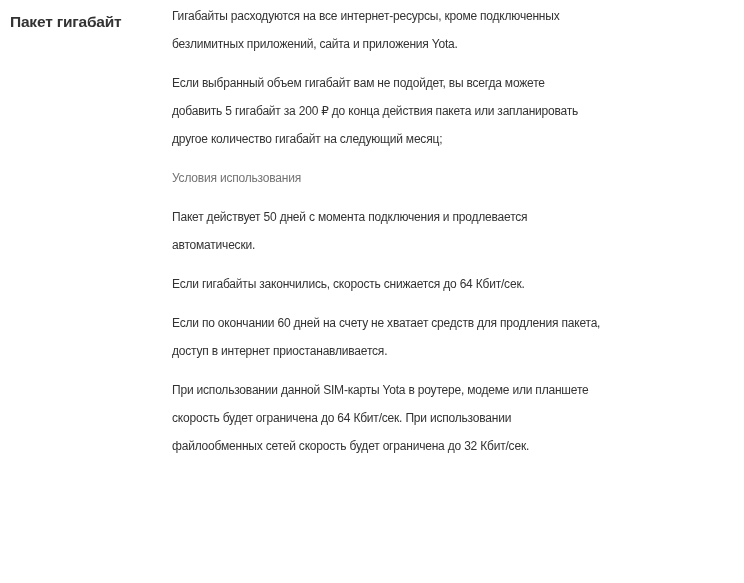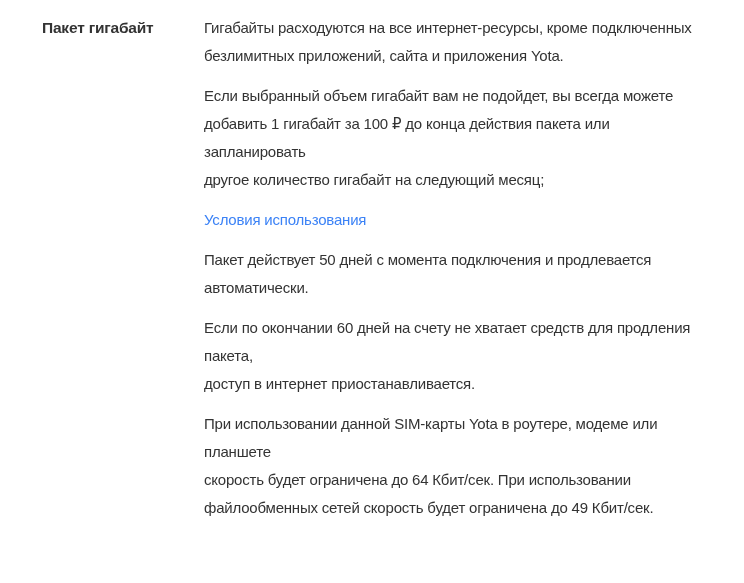--- a/index.html
+++ b/index.html
@@ -12,64 +12,64 @@
     font-family: "Liberation Sans", "DejaVu Sans", sans-serif;
   }
   .section-row {
     display: flex;
     align-items: flex-start;
     width: 744px;
   }
   .col-left {
     width: 172px;
     flex: 0 0 172px;
-    padding: 14px 0 0 10px;
+    padding: 8px 0 0 10px;
     box-sizing: border-box;
-    margin-left: 32px;
   }
   .section-title {
     margin: 0;
     font-size: 15.5px;
     line-height: 28px;
     font-weight: bold;
     color: #333333;
     letter-spacing: -0.2px;
   }
   .col-right {
     flex: 1 1 auto;
     padding: 2px 40px 0 0;
     box-sizing: border-box;
   }
   .para {
-    margin: 12px 0 11px 0;
-    font-size: 15px;
+    margin: 0 0 11px 0;
+    font-size: 12px;
     line-height: 28px;
     color: #333333;
     letter-spacing: -0.2px;
     white-space: pre-line;
   }
   .para.muted {
-    color: #3b82f6;
+    color: #737373;
   }
 </style>
 </head>
 <body>
 
 <div class="section-row">
   <div class="col-left">
     <h3 class="section-title">Пакет гигабайт</h3>
   </div>
   <div class="col-right" id="section-content">
       <div class="para">Гигабайты расходуются на все интернет-ресурсы, кроме подключенных
 безлимитных приложений, сайта и приложения Yota.</div>
       <div class="para">Если выбранный объем гигабайт вам не подойдет, вы всегда можете
-добавить 1 гигабайт за 100 ₽ до конца действия пакета или запланировать
+добавить 5 гигабайт за 200 ₽ до конца действия пакета или запланировать
 другое количество гигабайт на следующий месяц;</div>
       <div class="para muted">Условия использования</div>
       <div class="para">Пакет действует 50 дней с момента подключения и продлевается
 автоматически.</div>
+      <div class="para">Если гигабайты закончились, скорость снижается до 64 Кбит/сек.</div>
       <div class="para">Если по окончании 60 дней на счету не хватает средств для продления пакета,
 доступ в интернет приостанавливается.</div>
       <div class="para">При использовании данной SIM-карты Yota в роутере, модеме или планшете
 скорость будет ограничена до 64 Кбит/сек. При использовании
-файлообменных сетей скорость будет ограничена до 49 Кбит/сек.</div>
+файлообменных сетей скорость будет ограничена до 32 Кбит/сек.</div>
     </div>
 </div>
 
 </body></html>

